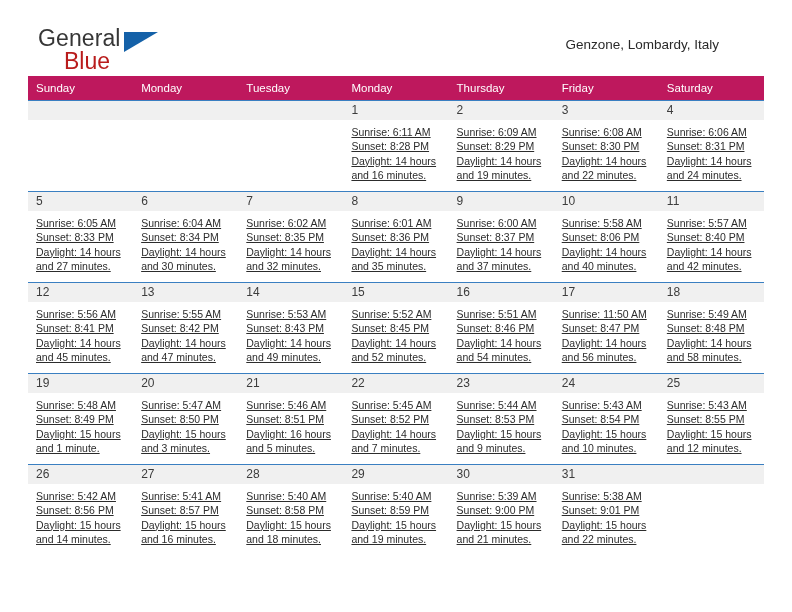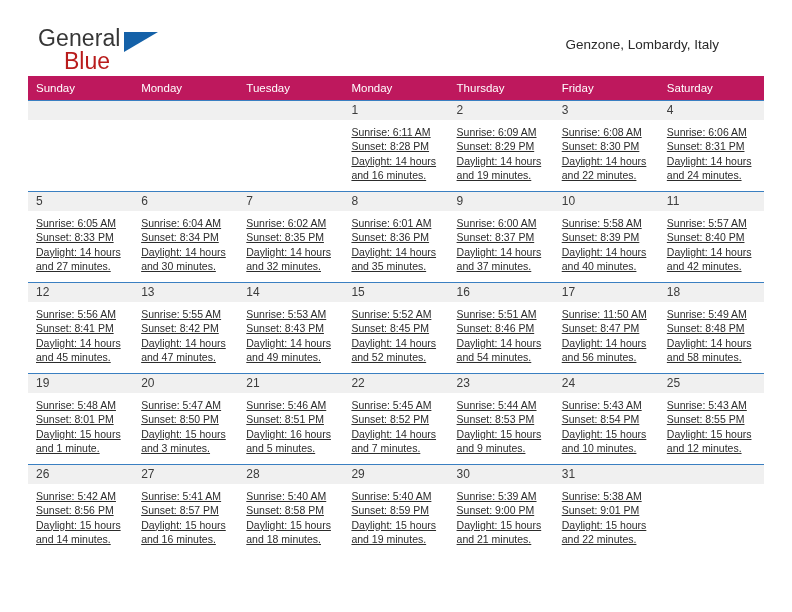--- a/index.html
+++ b/index.html
@@ -231,21 +231,21 @@
             <div class="details">
               <div>Sunrise: 6:00 AM</div>
               <div>Sunset: 8:37 PM</div>
               <div class="wrap">Daylight: 14 hours and 37 minutes.</div>
             </div>
           </td>
           <td>
             <div class="daynum">10</div>
             <div class="details">
               <div>Sunrise: 5:58 AM</div>
-              <div>Sunset: 8:39 PM</div>
+              <div>Sunset: 8:06 PM</div>
               <div class="wrap">Daylight: 14 hours and 40 minutes.</div>
             </div>
           </td>
           <td>
             <div class="daynum">11</div>
             <div class="details">
               <div>Sunrise: 5:57 AM</div>
               <div>Sunset: 8:40 PM</div>
               <div class="wrap">Daylight: 14 hours and 42 minutes.</div>
             </div>
@@ -307,21 +307,21 @@
               <div>Sunset: 8:48 PM</div>
               <div class="wrap">Daylight: 14 hours and 58 minutes.</div>
             </div>
           </td>
         </tr>
         <tr>
           <td>
             <div class="daynum">19</div>
             <div class="details">
               <div>Sunrise: 5:48 AM</div>
-              <div>Sunset: 8:01 PM</div>
+              <div>Sunset: 8:49 PM</div>
               <div class="wrap">Daylight: 15 hours and 1 minute.</div>
             </div>
           </td>
           <td>
             <div class="daynum">20</div>
             <div class="details">
               <div>Sunrise: 5:47 AM</div>
               <div>Sunset: 8:50 PM</div>
               <div class="wrap">Daylight: 15 hours and 3 minutes.</div>
             </div>

